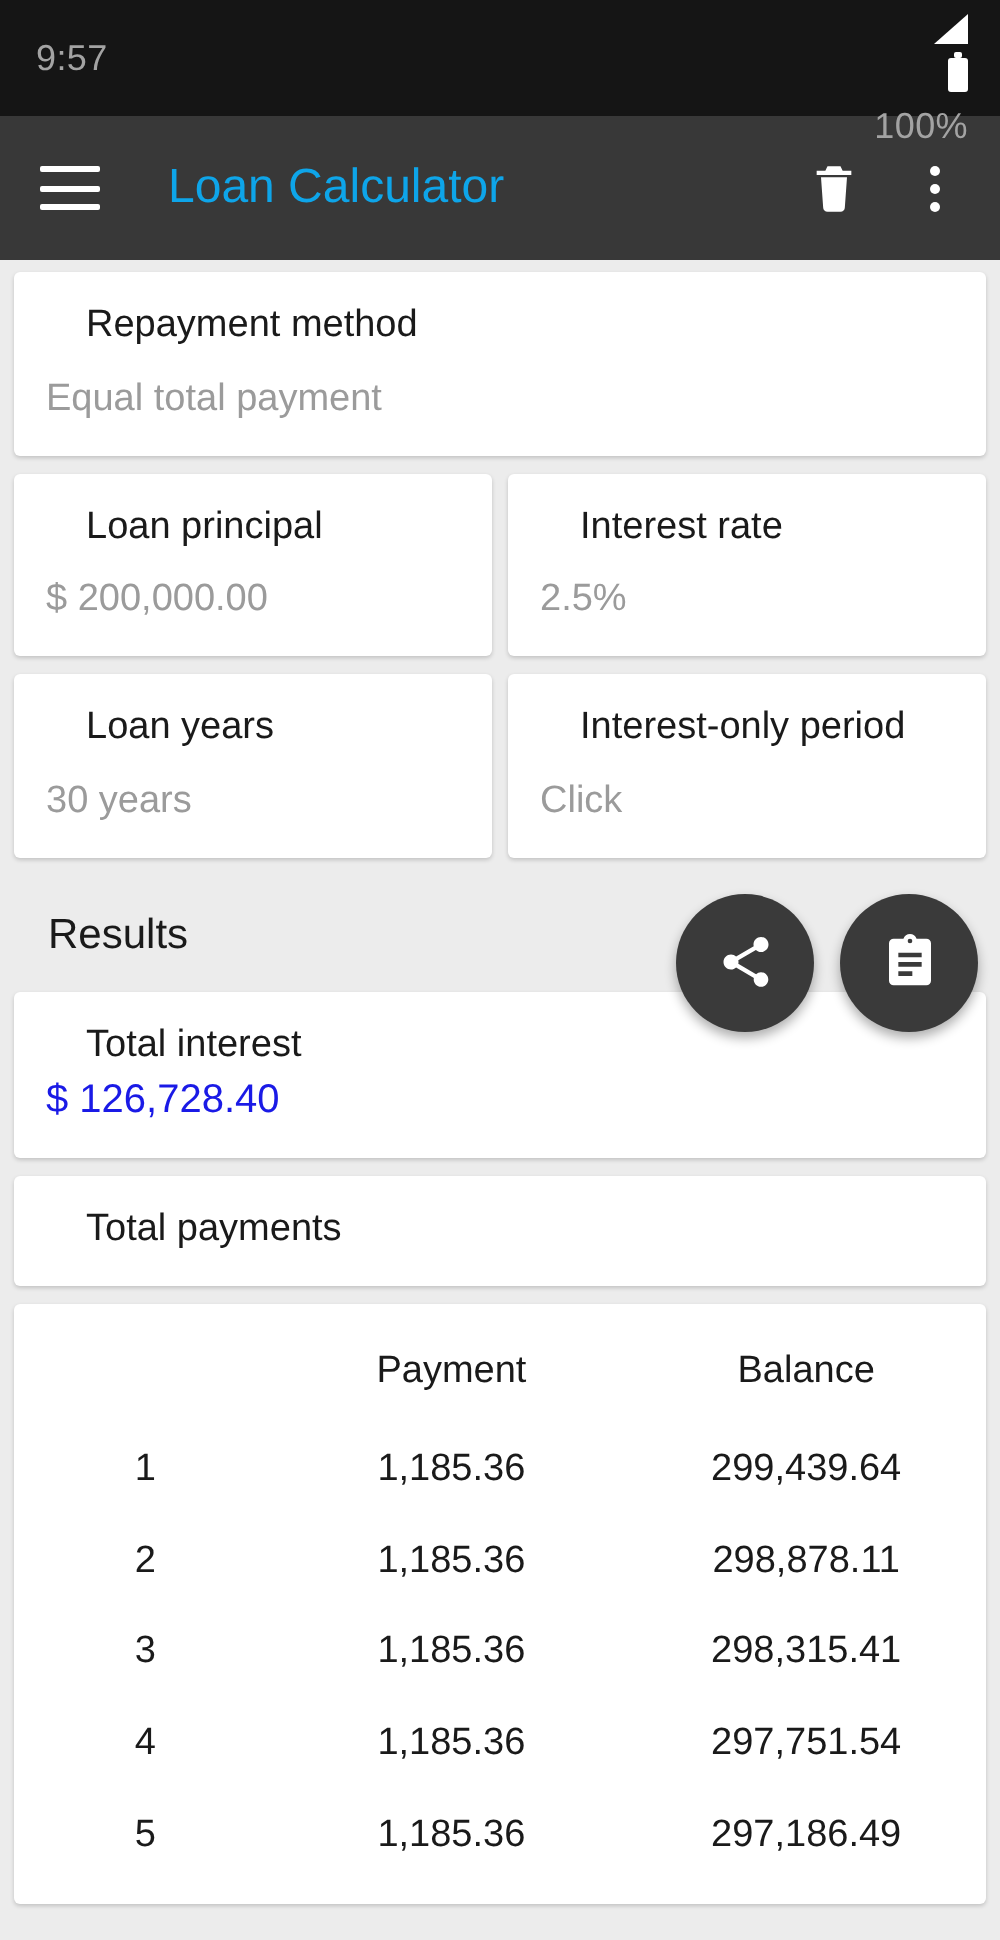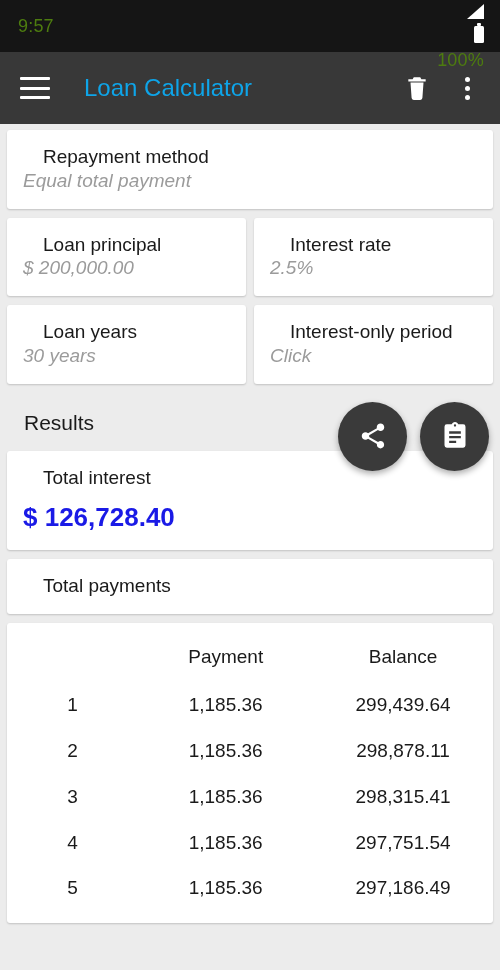--- a/index.html
+++ b/index.html
@@ -19,27 +19,27 @@
   #app {
     position: relative;
     width: 500px;
     height: 970px;
     background: #ececec;
     overflow: hidden;
   }
 
   
   .status-bar {
-    height: 52px;
+    height: 58px;
     background: #151515;
     display: flex;
     align-items: center;
     justify-content: space-between;
     padding: 0 16px 0 18px;
-    color: #4d7c0f;
+    color: #a3a3a3;
   }
   .status-clock {
     font-size: 18px;
     letter-spacing: 0.2px;
   }
   .status-right {
     display: flex;
     align-items: flex-end;
     gap: 7px;
     flex-direction: column;
@@ -153,22 +153,22 @@
   }
   .card-label {
     font-size: 19px;
     color: #1a1a1a;
     line-height: 1.25;
     margin-left: 20px;
   }
   .card-value {
     font-size: 19px;
     color: #9b9b9b;
+    margin-top: 13px;
     line-height: 1.25;
-    font-style: italic;
   }
   .row-cards {
     display: flex;
     gap: 0;
     align-items: flex-end;
   }
   .row-cards .card {
     flex: 1 1 0;
     min-width: 0;
   }
@@ -204,23 +204,23 @@
     box-shadow: 0 3px 6px rgba(0,0,0,0.32);
     display: flex;
     align-items: center;
     justify-content: center;
     cursor: pointer;
   }
   .fab svg { display: block; }
 
   
   .result-value {
-    font-size: 26px;
-    font-weight: bold;
-    margin-top: 12px;
+    font-size: 20px;
+    font-weight: normal;
+    margin-top: 4px;
     line-height: 1.25;
   }
 
   
   .table-card {
     background: #ffffff;
     border-radius: 3px;
     box-shadow: 0 1px 2px rgba(0,0,0,0.18);
     margin: 0 7px;
     padding: 16px 0 0 0;

